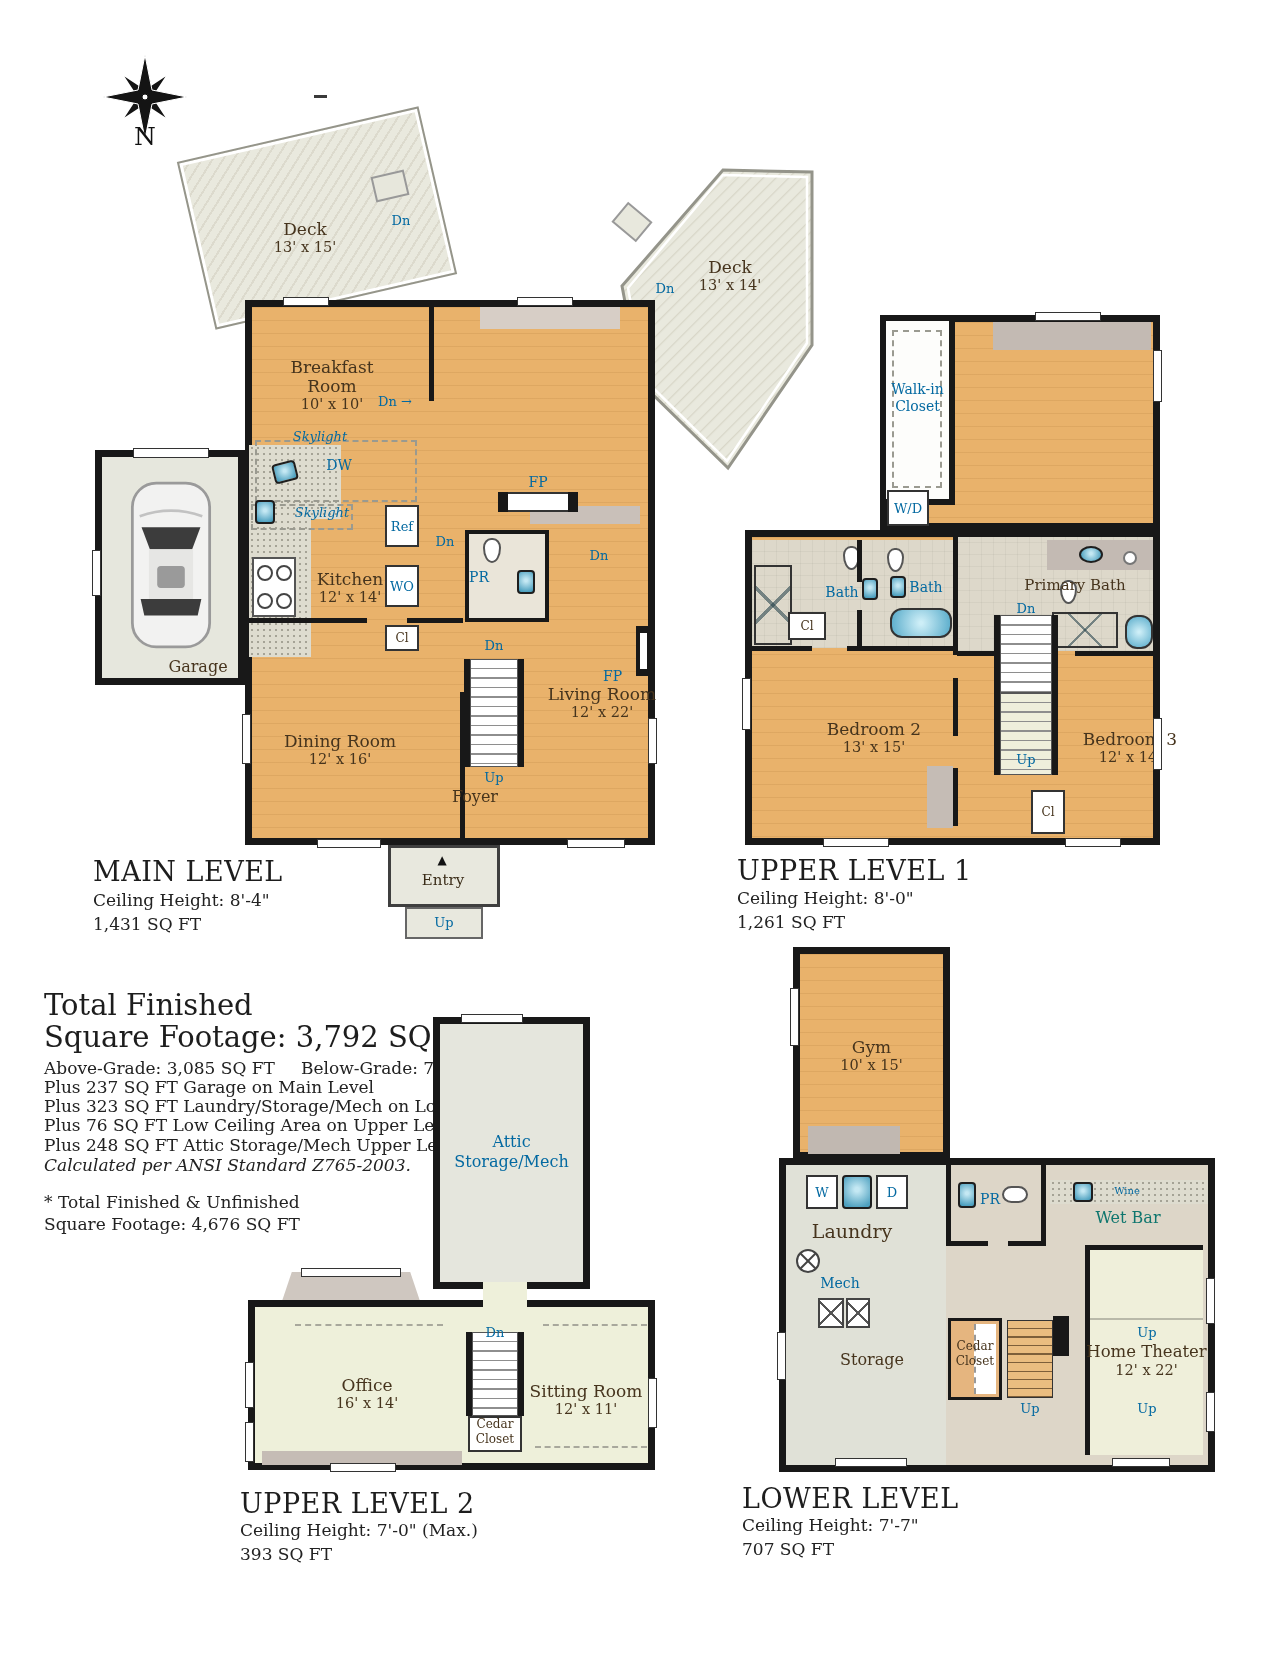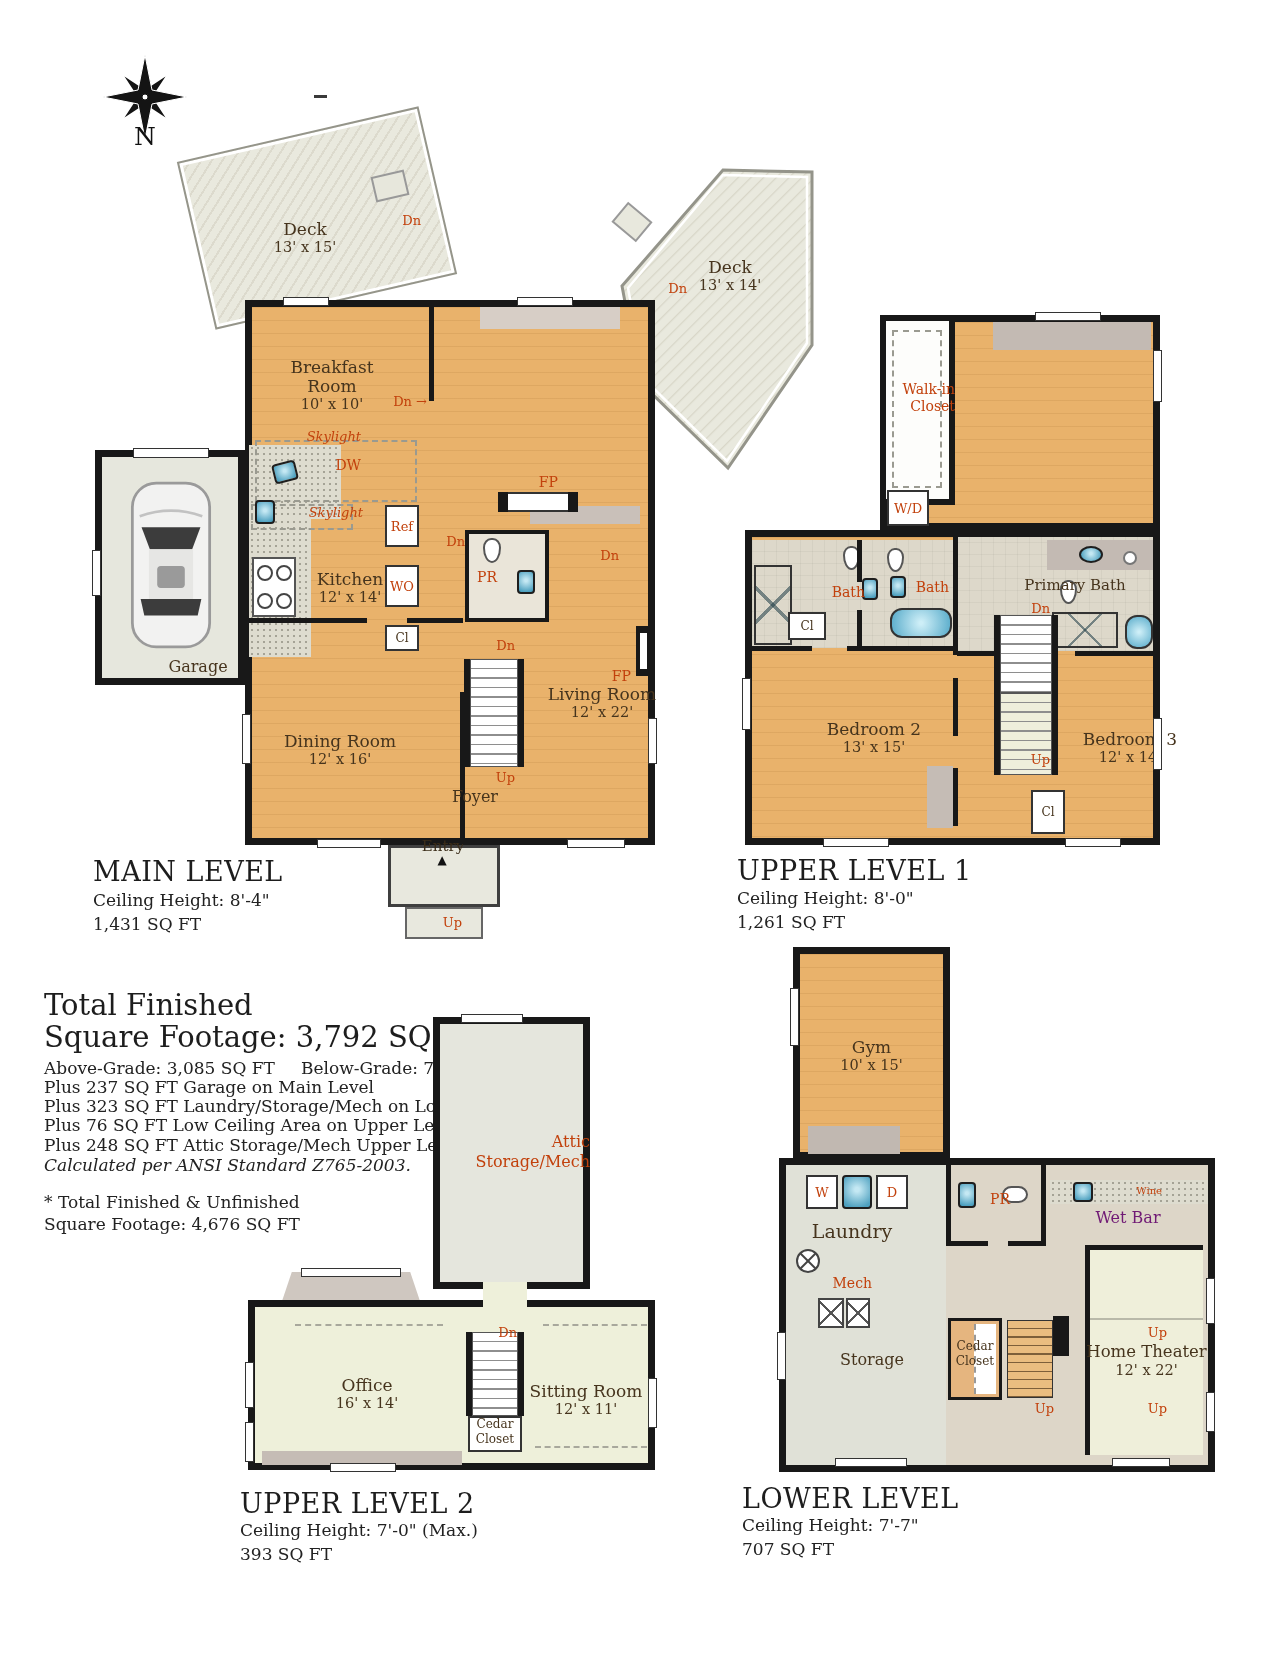--- a/index.html
+++ b/index.html
@@ -4,21 +4,21 @@
 <style>
   html,body{margin:0;padding:0;background:#fff;}
   .canvas{position:relative;width:1280px;height:1657px;background:#ffffff;overflow:hidden;
           font-family:"DejaVu Serif",serif;}
   .abs{position:absolute;}
   .lvl{position:absolute;}
   .ctr{text-align:center;}
   
   .rn{font-size:17px;line-height:1.12;color:#46341d;}
   .rd{font-size:14.5px;line-height:1.2;color:#46341d;}
-  .tag{font-size:13px;color:#c2410c;line-height:1;text-align:right;}
+  .tag{font-size:13px;color:#0369a1;line-height:1;}
   .tag-s{font-size:12px;color:#46341d;line-height:1;}
   .ital{font-style:italic;}
   .lvl-title{font-size:27px;letter-spacing:.5px;color:#1d1d1d;white-space:nowrap;}
   .lvl-sub{font-size:17px;color:#222;white-space:nowrap;}
   .sum-big{font-size:29px;color:#1d1d1d;white-space:nowrap;}
   .sum-line{font-size:17px;color:#222;white-space:nowrap;}
   
   .wall{background:#181818;}
   .wood{background-color:#e9b26b;background-image:repeating-linear-gradient(180deg,rgba(120,70,10,.10) 0 1px,transparent 1px 13px);}
   .bord7{border:7px solid #181818;box-sizing:border-box;}
@@ -98,21 +98,21 @@
       <path d="M16,42 Q50,30 84,42" stroke="#c2c2c2" stroke-width="3" fill="none"></path>
       <path d="M18,54 L82,54 L73,78 L27,78 Z" fill="#3c3c3c"></path>
       <rect x="26" y="78" width="48" height="54" fill="#e6e6e4"></rect>
       <rect x="35" y="96" width="30" height="24" rx="4" fill="#9a9a9a"></rect>
       <path d="M21,150 L79,150 L83,132 L17,132 Z" fill="#3c3c3c"></path>
     </svg>
     <div class="abs ctr rn" style="left:10px;top:540px;width:150px;z-index:2;font-size:16px;padding-left:28px;">Garage</div>
 
     <div class="abs bord3" style="left:303px;top:727px;width:112px;height:62px;background:#e8e8de;z-index:1;"></div>
     <div class="abs ctr" style="left:345px;top:735px;width:24px;font-size:12px;color:#111;z-index:2;">▲</div>
-    <div class="abs ctr" style="left:318px;top:719px;width:80px;font-size:15px;color:#3a2c18;z-index:2;">Entry</div>
+    <div class="abs ctr" style="left:318px;top:753px;width:80px;font-size:15px;color:#3a2c18;z-index:2;">Entry</div>
     <div class="abs" style="left:320px;top:789px;width:78px;height:32px;background:#e8e8de;border:2px solid #666;box-sizing:border-box;z-index:1;"></div>
     <div class="abs ctr tag" style="left:341px;top:798px;width:36px;z-index:2;">Up</div>
 
     <div class="abs wall" style="left:344px;top:187px;width:5px;height:96px;z-index:2;"></div>
     <div class="abs wall" style="left:160px;top:500px;width:122px;height:5px;z-index:2;"></div>
     <div class="abs wall" style="left:322px;top:500px;width:56px;height:5px;z-index:2;"></div>
     <div class="abs wall" style="left:375px;top:574px;width:5px;height:152px;z-index:2;"></div>
 
     <div class="abs speck" style="left:164px;top:327px;width:92px;height:74px;z-index:1;"></div>
     <div class="abs speck" style="left:164px;top:401px;width:62px;height:138px;z-index:1;"></div>
@@ -370,21 +370,21 @@
     <div class="abs wall" style="left:301px;top:220px;width:5px;height:86px;z-index:2;"></div>
     <div class="abs wall" style="left:206px;top:301px;width:42px;height:5px;z-index:2;"></div>
     <div class="abs wall" style="left:268px;top:301px;width:38px;height:5px;z-index:2;"></div>
     <div class="abs sinkb" style="left:218px;top:242px;width:18px;height:26px;z-index:2;"></div>
     <div class="abs toilet-h" style="left:262px;top:246px;width:26px;height:17px;z-index:2;"></div>
     <div class="abs tag" style="left:240px;top:252px;width:30px;font-size:14px;z-index:2;">PR</div>
 
     <div class="abs speck" style="left:310px;top:240px;width:158px;height:24px;z-index:1;"></div>
     <div class="abs sinkb" style="left:333px;top:242px;width:20px;height:20px;z-index:2;"></div>
     <div class="abs ctr tag" style="left:352px;top:246px;width:70px;font-size:10px;z-index:2;">Wine</div>
-    <div class="abs ctr" style="left:328px;top:268px;width:120px;font-size:16px;color:#701a75;z-index:2;text-align:center;">Wet Bar</div>
+    <div class="abs ctr" style="left:328px;top:268px;width:120px;font-size:16px;color:#0f766e;z-index:2;text-align:center;">Wet Bar</div>
 
     <div class="abs wall" style="left:345px;top:305px;width:5px;height:210px;z-index:2;"></div>
     <div class="abs wall" style="left:345px;top:305px;width:118px;height:5px;z-index:2;"></div>
     <div class="abs" style="left:350px;top:310px;width:113px;height:205px;background:#efefda;z-index:1;"></div>
     <div class="abs" style="left:350px;top:378px;width:113px;height:2px;background:#b9b9a9;z-index:2;"></div>
     <div class="abs ctr tag" style="left:387px;top:386px;width:40px;z-index:2;">Up</div>
     <div class="abs ctr" style="left:330px;top:402px;width:153px;font-size:16.5px;color:#46341d;z-index:2;white-space:nowrap;">Home Theater</div>
     <div class="abs ctr rd" style="left:330px;top:422px;width:153px;z-index:2;">12' x 22'</div>
     <div class="abs ctr tag" style="left:387px;top:462px;width:40px;z-index:2;">Up</div>
 

